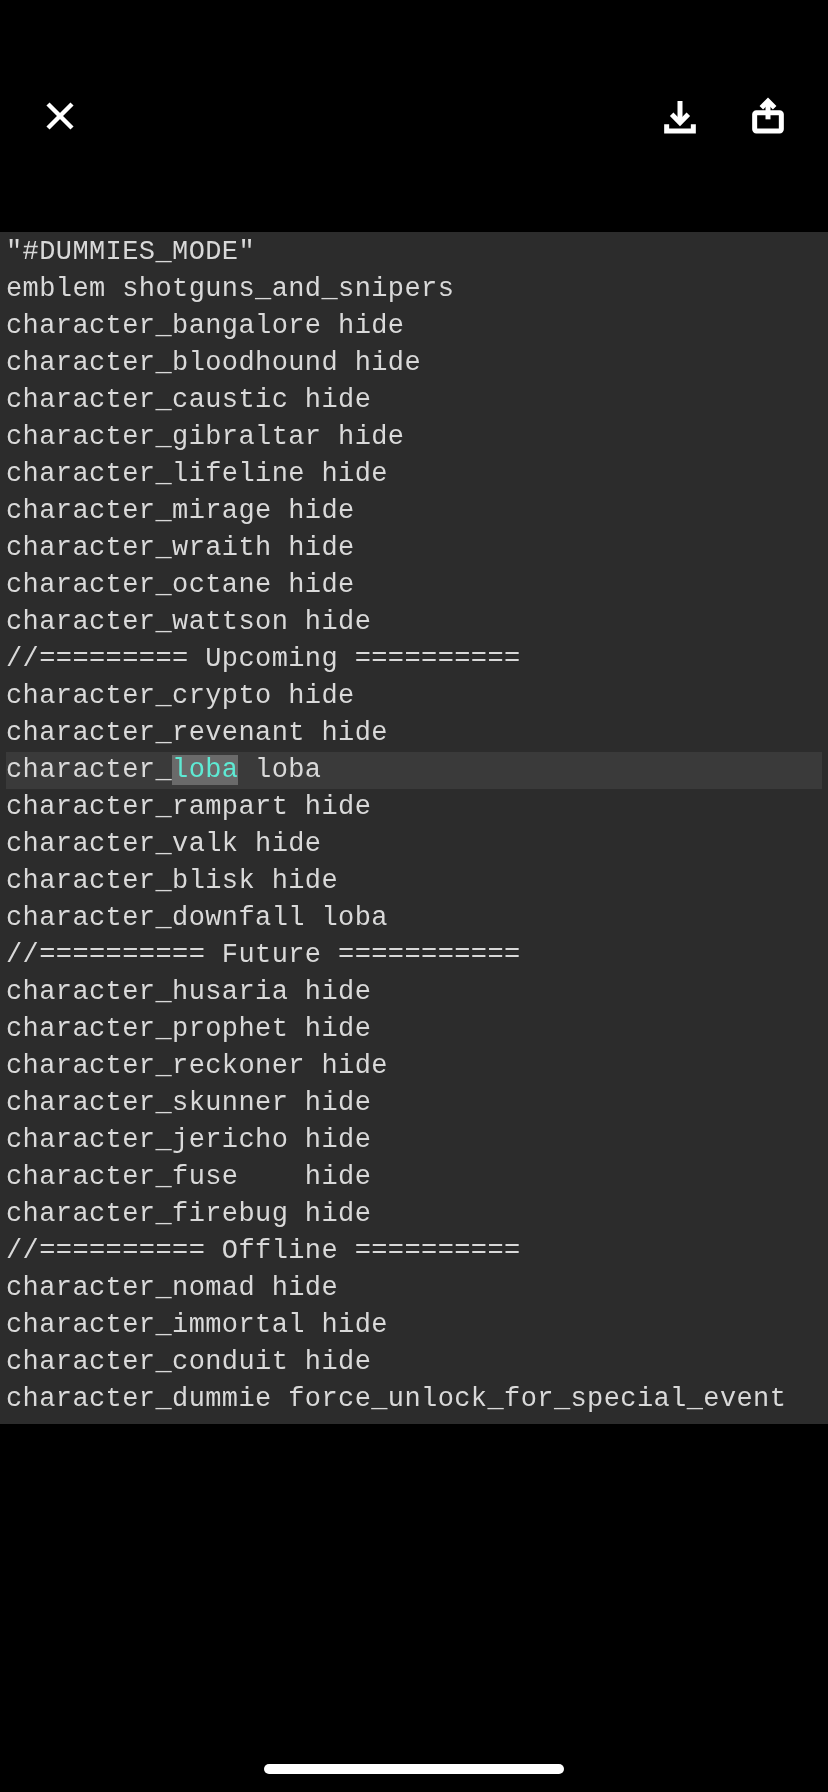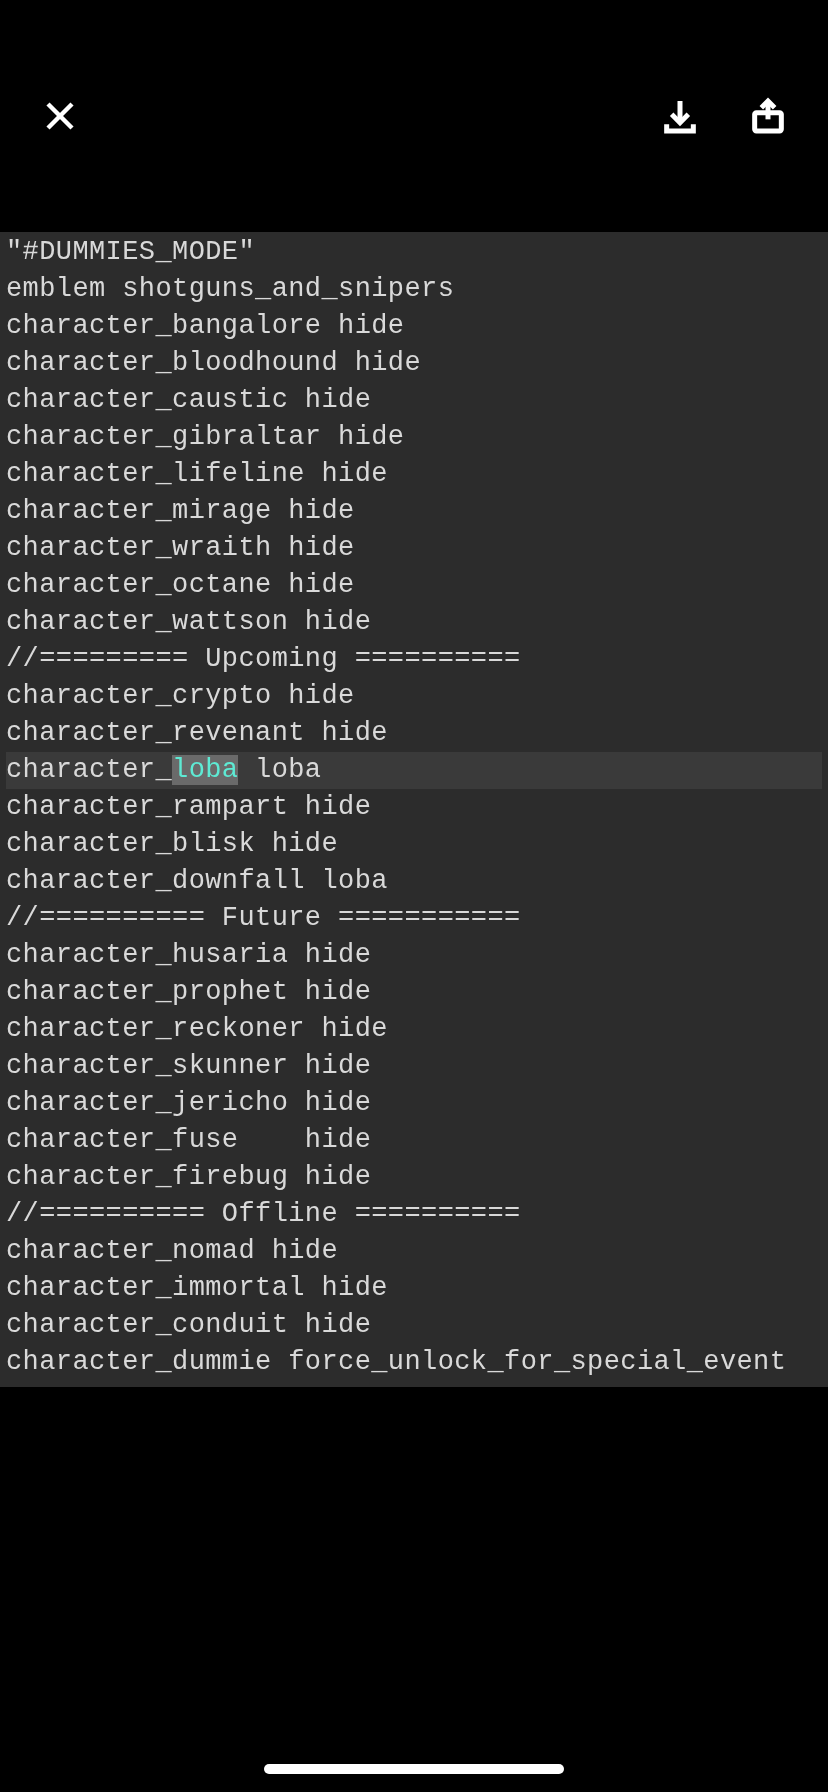--- a/index.html
+++ b/index.html
@@ -118,20 +118,21 @@
       <div class="line">character_lifeline hide</div>
       <div class="line">character_mirage hide</div>
       <div class="line">character_wraith hide</div>
       <div class="line">character_octane hide</div>
       <div class="line">character_wattson hide</div>
       <div class="line">//========= Upcoming ==========</div>
       <div class="line">character_crypto hide</div>
       <div class="line">character_revenant hide</div>
       <div class="line hl"><span>character_</span><span class="sel">loba</span><span> loba</span></div>
       <div class="line">character_rampart hide</div>
+      <div class="line">character_valk hide</div>
       <div class="line">character_blisk hide</div>
       <div class="line">character_downfall loba</div>
       <div class="line">//========== Future ===========</div>
       <div class="line">character_husaria hide</div>
       <div class="line">character_prophet hide</div>
       <div class="line">character_reckoner hide</div>
       <div class="line">character_skunner hide</div>
       <div class="line">character_jericho hide</div>
       <div class="line">character_fuse    hide</div>
       <div class="line">character_firebug hide</div>

